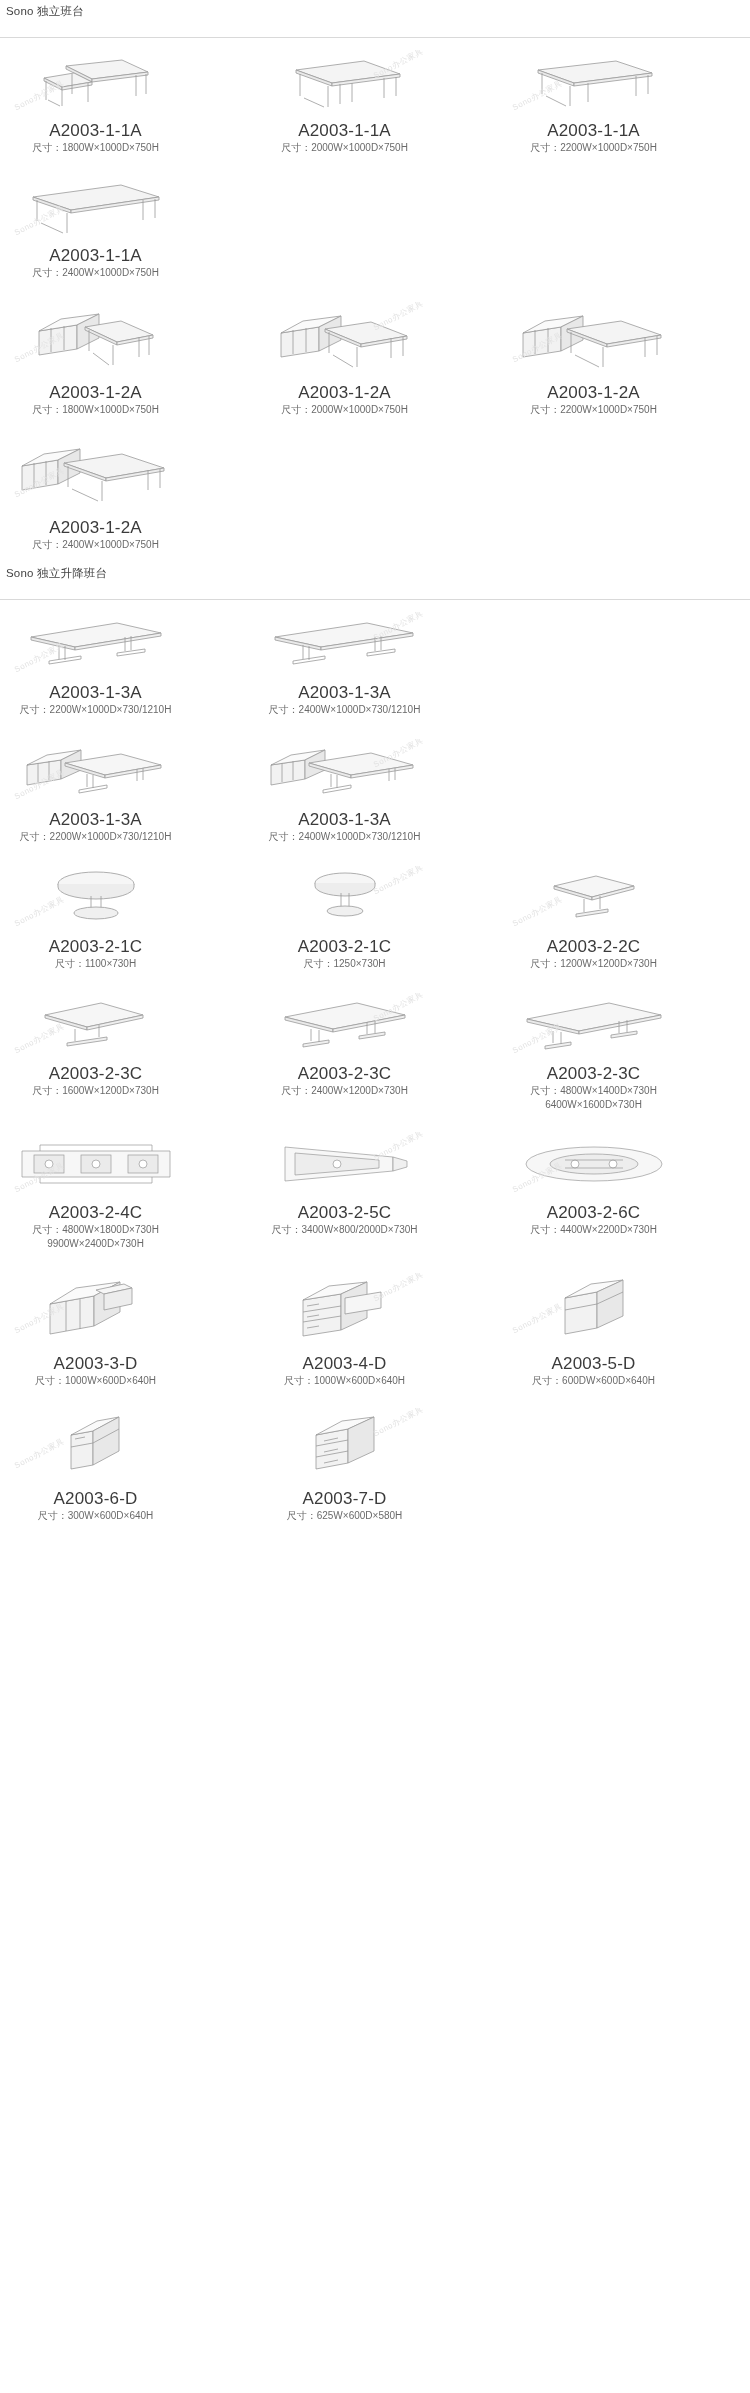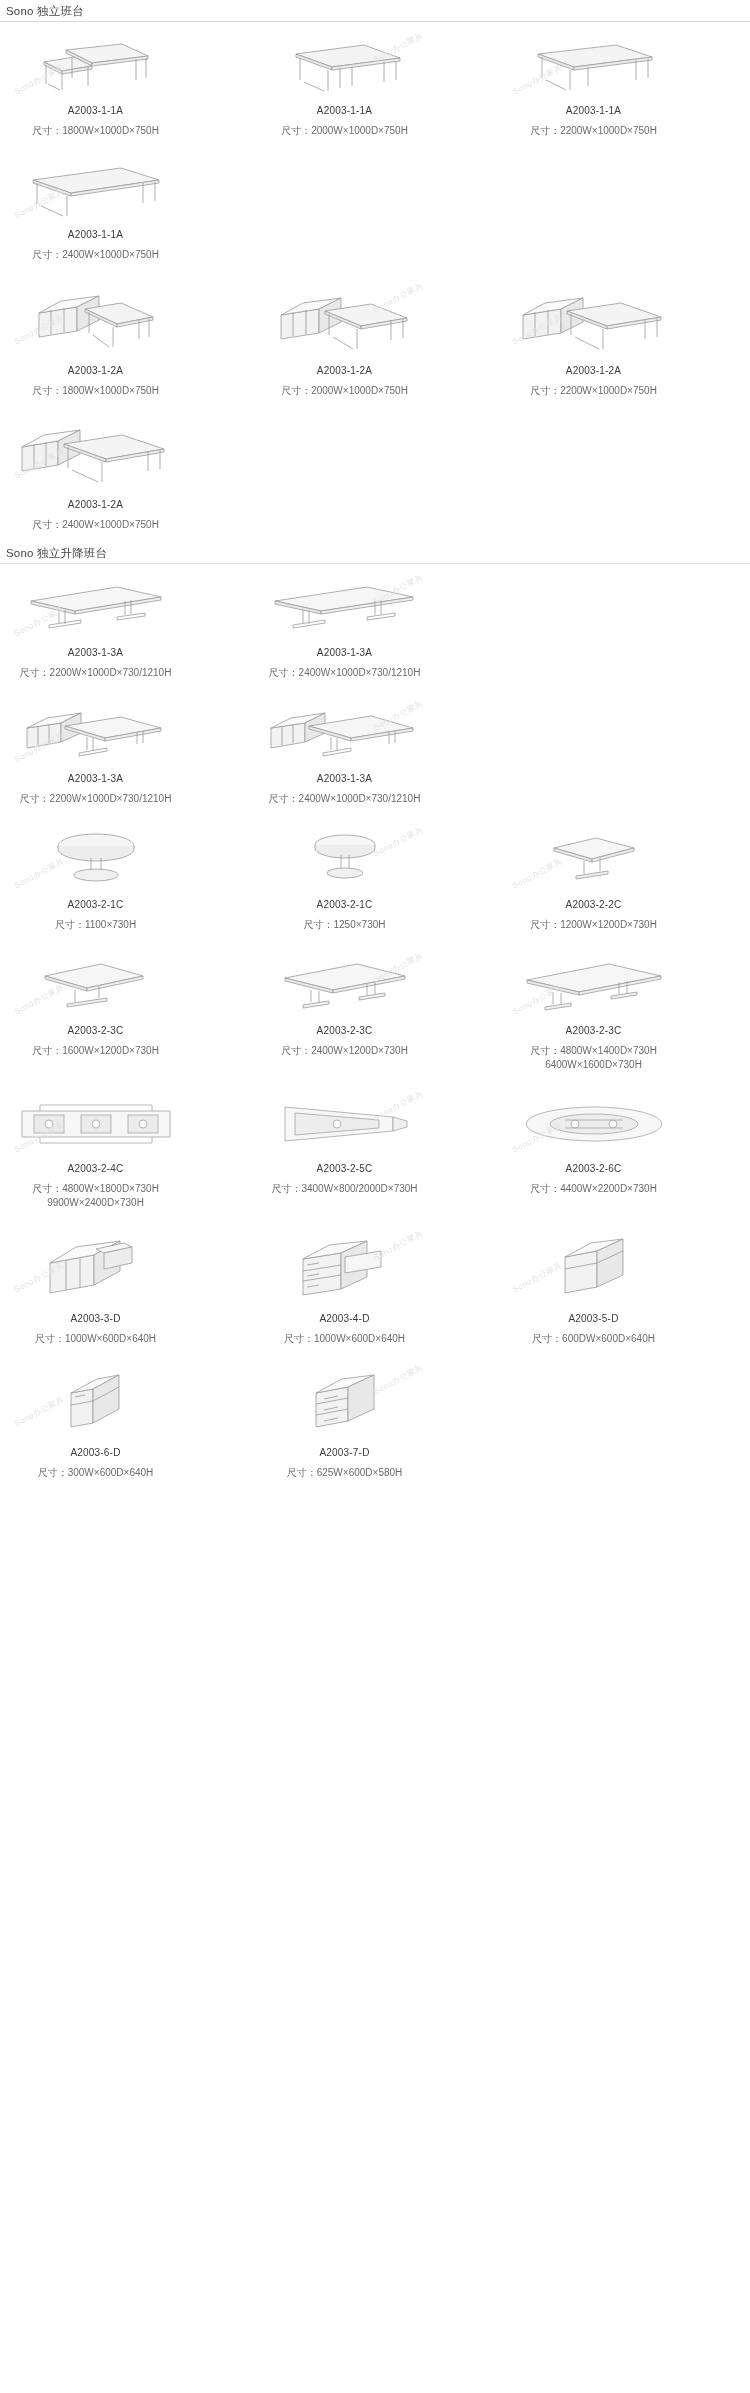--- a/index.html
+++ b/index.html
@@ -8,21 +8,21 @@
     width: 750px;
     background: #ffffff;
     font-family: "Liberation Sans", sans-serif;
     color: #333333;
     -webkit-font-smoothing: antialiased;
   }
   .page { width: 750px; position: relative; }
 
   
   .section-head {
-    height: 22px;
+    height: 38px;
     line-height: 22px;
     padding-left: 6px;
     font-size: 11.5px;
     color: #444;
     border-bottom: 1px solid #d9d9d9;
     background: #fff;
     letter-spacing: 0.2px;
   }
   .section-head.first { border-top: none; }
 
@@ -54,29 +54,28 @@
     position: relative;
     display: flex;
     align-items: center;
     justify-content: center;
     overflow: hidden;
   }
   .thumb.tall { height: 72px; }
   .thumb svg { display: block; overflow: visible; }
 
   .code {
-    font-size: 10px;
+    font-size: 17px;
     color: #3b3b3b;
     margin-top: 9px;
     letter-spacing: 0.2px;
   }
   .dim {
     font-size: 10px;
     color: #6a6a6a;
-    margin-top: 8px;
     line-height: 14px;
     white-space: pre-line;
     text-align: center;
   }
 
   
   .wm {
     position: absolute;
     font-size: 8px;
     color: #e2e2e2;

